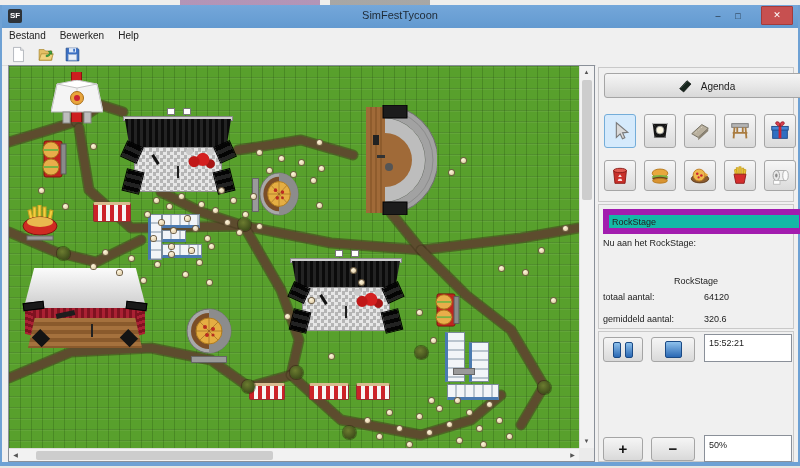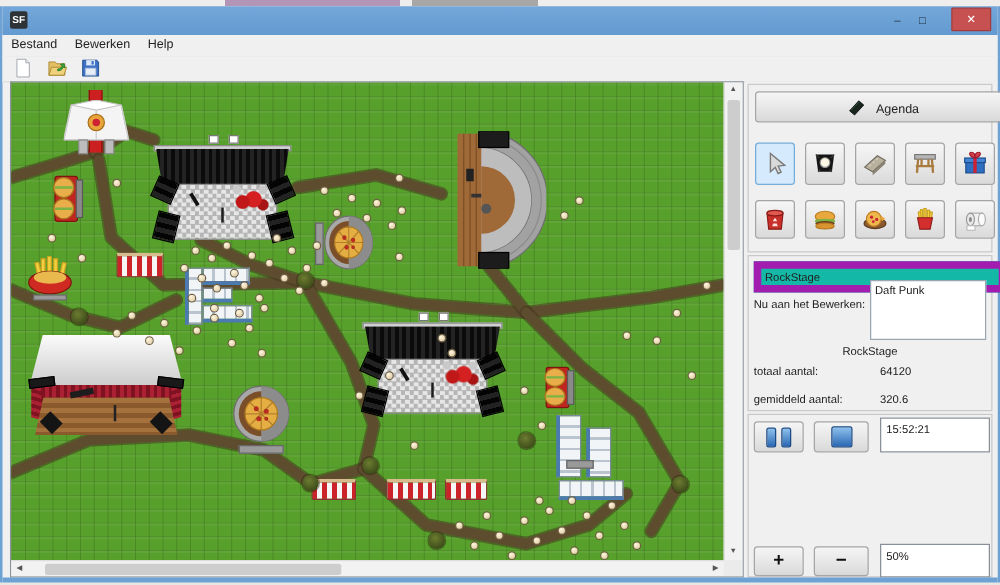--- a/index.html
+++ b/index.html
@@ -153,20 +153,21 @@
   .bottomborder{position:absolute;left:0;bottom:0;width:796px;height:4px;background:#6ea1d4}
 </style>
 </head>
 <body>
 
 <div class="sliver"></div>
 
 <div class="window">
   <div class="titlebar">
     <div class="appicon">SF</div>
+    <div class="title">SimFestTycoon</div>
     <div class="winctl">
       <div class="btn-min">–</div>
       <div class="btn-max">□</div>
       <div class="btn-close">✕</div>
     </div>
   </div>
 
   <div class="menubar"><span class="menu-item">Bestand</span><span class="menu-item">Bewerken</span><span class="menu-item">Help</span></div>
   <div class="toolbar">
       <button class="tb-btn" style="left: 6px;"><span><svg viewBox="0 0 24 24">
@@ -521,22 +522,21 @@
                 <ellipse cx="18" cy="11.5" rx="3" ry="5.5" fill="#fafafa" stroke="#aaa"></ellipse>
                 <ellipse cx="8" cy="11.5" rx="3.5" ry="5.5" fill="#e8e8e8" stroke="#999"></ellipse>
                 <ellipse cx="8" cy="11.5" rx="1.3" ry="2.2" fill="#8a8a8a"></ellipse>
                 <rect x="5" y="17" width="7" height="4" fill="#fff" stroke="#bbb"></rect>
               </svg></span></button>
         </div>
     </div>
 
     <div class="group g2">
       <input class="stagename" value="RockStage" style="">
-      <div class="nplabel">Nu aan het Bewerken:</div>
-      <div class="npbox"><span>Daft Punk</span></div>
+      <div class="nplabel">Nu aan het RockStage:</div>
       <div class="bez">RockStage</div>
       <div class="lab l1">totaal aantal:</div>
       <div class="val v1">64120</div>
       <div class="lab l2">gemiddeld aantal:</div>
       <div class="val v2">320.6</div>
     </div>
 
     <div class="group g3">
       <button class="pausebtn"><span class="pb"></span><span class="pb"></span></button>
       <button class="stopbtn"><span class="sq"></span></button>

